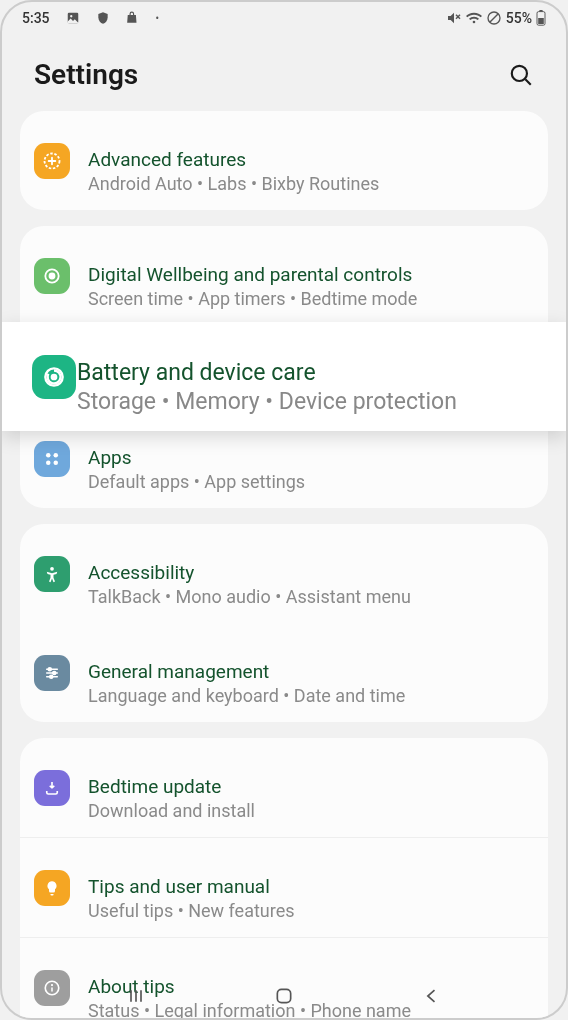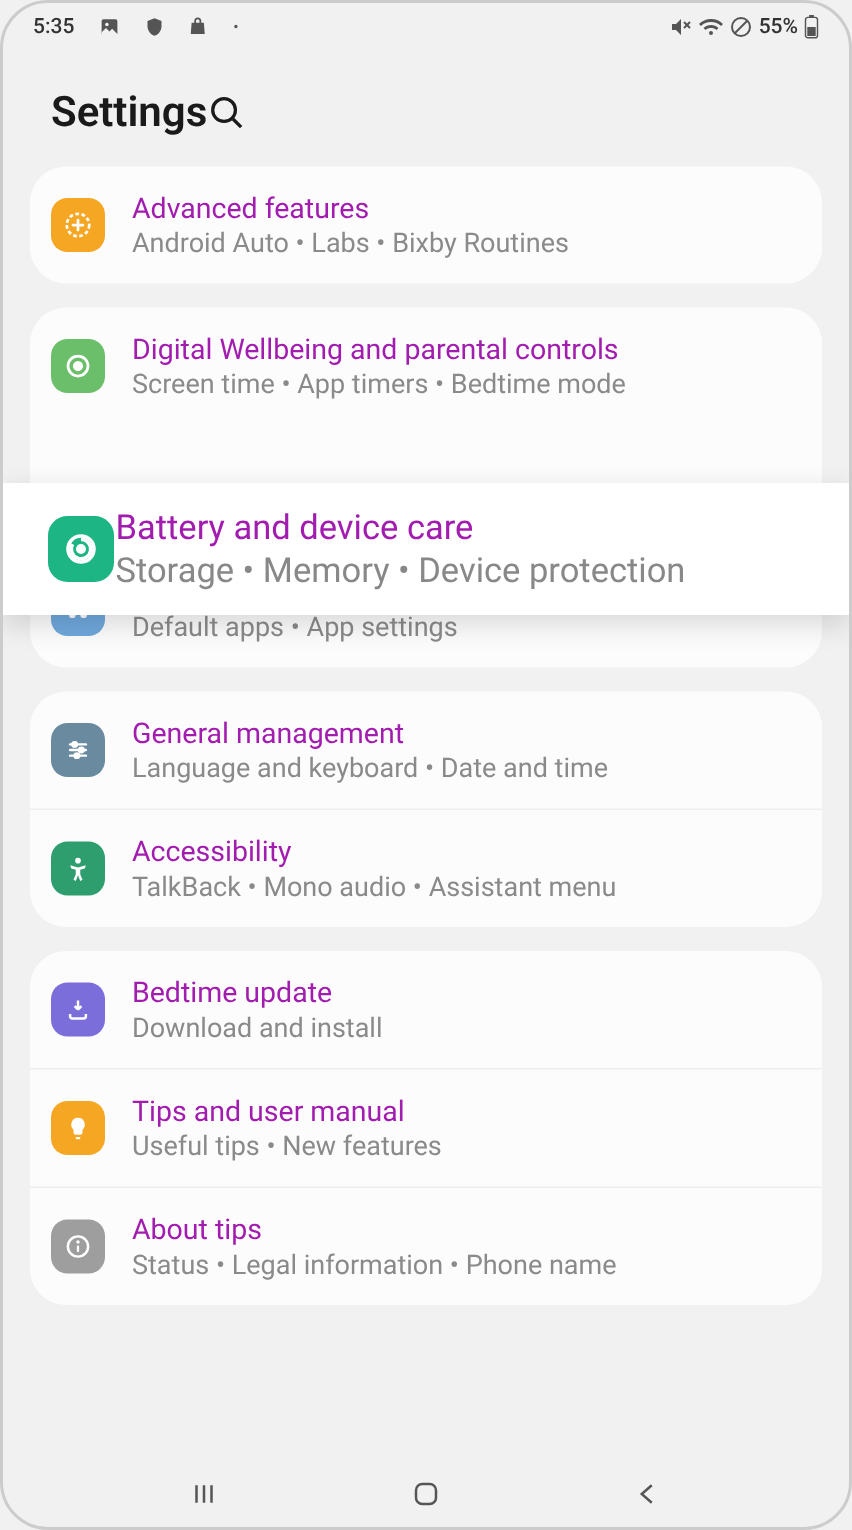--- a/index.html
+++ b/index.html
@@ -44,20 +44,21 @@
       align-items: center;
       gap: 4px;
       justify-content: center;
     }
     .status-icon {
       display: inline-flex;
       align-items: center;
     }
     .header {
       display: flex;
+      justify-content: space-between;
       align-items: center;
       padding: 28px 32px 20px 32px;
     }
     .header-title {
       font-size: 28px;
       font-weight: 600;
       color: #1a1a1a;
     }
     .search-btn {
       width: 26px;
@@ -95,23 +96,24 @@
       display: flex;
       align-items: center;
       justify-content: center;
       flex-shrink: 0;
     }
     .item-text {
       flex: 1;
     }
     .item-title {
       font-size: 19px;
-      color: #a21caf;
+      color: #14532d;
       font-weight: 400;
       margin-bottom: 2px;
+      margin-top: 21px;
     }
     .item-sub {
       font-size: 18px;
       color: #8a8a8a;
     }
     .highlighted {
       position: absolute;
       left: 0;
       right: 0;
       background: #fff;
@@ -271,48 +273,48 @@
             </svg>
         </div>
         <div class="item-text">
           <div class="item-title">Apps</div>
           <div class="item-sub">Default apps  •  App settings</div>
         </div>
       </div>
     </div>
 
     <div class="group">
+      <div class="item no-border">
+        <div class="icon-box" style="background:#2e9e6f">
+          <svg width="18" height="18" viewBox="0 0 24 24" fill="#fff">
+              <circle cx="12" cy="5" r="2.5"></circle>
+              <path d="M5 9l7 2 7-2-1 3-4 1v4l2 5-2 1-2-5-2 5-2-1 2-5v-4l-4-1-1-3z"></path>
+            </svg>
+        </div>
+        <div class="item-text">
+          <div class="item-title">Accessibility</div>
+          <div class="item-sub">TalkBack  •  Mono audio  •  Assistant menu</div>
+        </div>
+      </div>
       <div class="item">
         <div class="icon-box" style="background:#6a8aa0">
           <svg width="18" height="18" viewBox="0 0 24 24" stroke="#fff" stroke-width="2.2" stroke-linecap="round">
               <line x1="5" y1="7" x2="19" y2="7"></line>
               <circle cx="9" cy="7" r="2" fill="#fff"></circle>
               <line x1="5" y1="12" x2="19" y2="12"></line>
               <circle cx="15" cy="12" r="2" fill="#fff"></circle>
               <line x1="5" y1="17" x2="19" y2="17"></line>
               <circle cx="11" cy="17" r="2" fill="#fff"></circle>
             </svg>
         </div>
         <div class="item-text">
           <div class="item-title">General management</div>
           <div class="item-sub">Language and keyboard  •  Date and time</div>
         </div>
       </div>
-      <div class="item no-border">
-        <div class="icon-box" style="background:#2e9e6f">
-          <svg width="18" height="18" viewBox="0 0 24 24" fill="#fff">
-              <circle cx="12" cy="5" r="2.5"></circle>
-              <path d="M5 9l7 2 7-2-1 3-4 1v4l2 5-2 1-2-5-2 5-2-1 2-5v-4l-4-1-1-3z"></path>
-            </svg>
-        </div>
-        <div class="item-text">
-          <div class="item-title">Accessibility</div>
-          <div class="item-sub">TalkBack  •  Mono audio  •  Assistant menu</div>
-        </div>
-      </div>
     </div>
 
     <div class="group">
       <div class="item">
         <div class="icon-box" style="background:#7b6edb">
           <svg width="18" height="18" viewBox="0 0 24 24" fill="none" stroke="#fff" stroke-width="2.2">
               <path d="M12 4v8m0 0l-3-3m3 3l3-3M5 16v2a2 2 0 002 2h10a2 2 0 002-2v-2"></path>
             </svg>
         </div>
         <div class="item-text">

